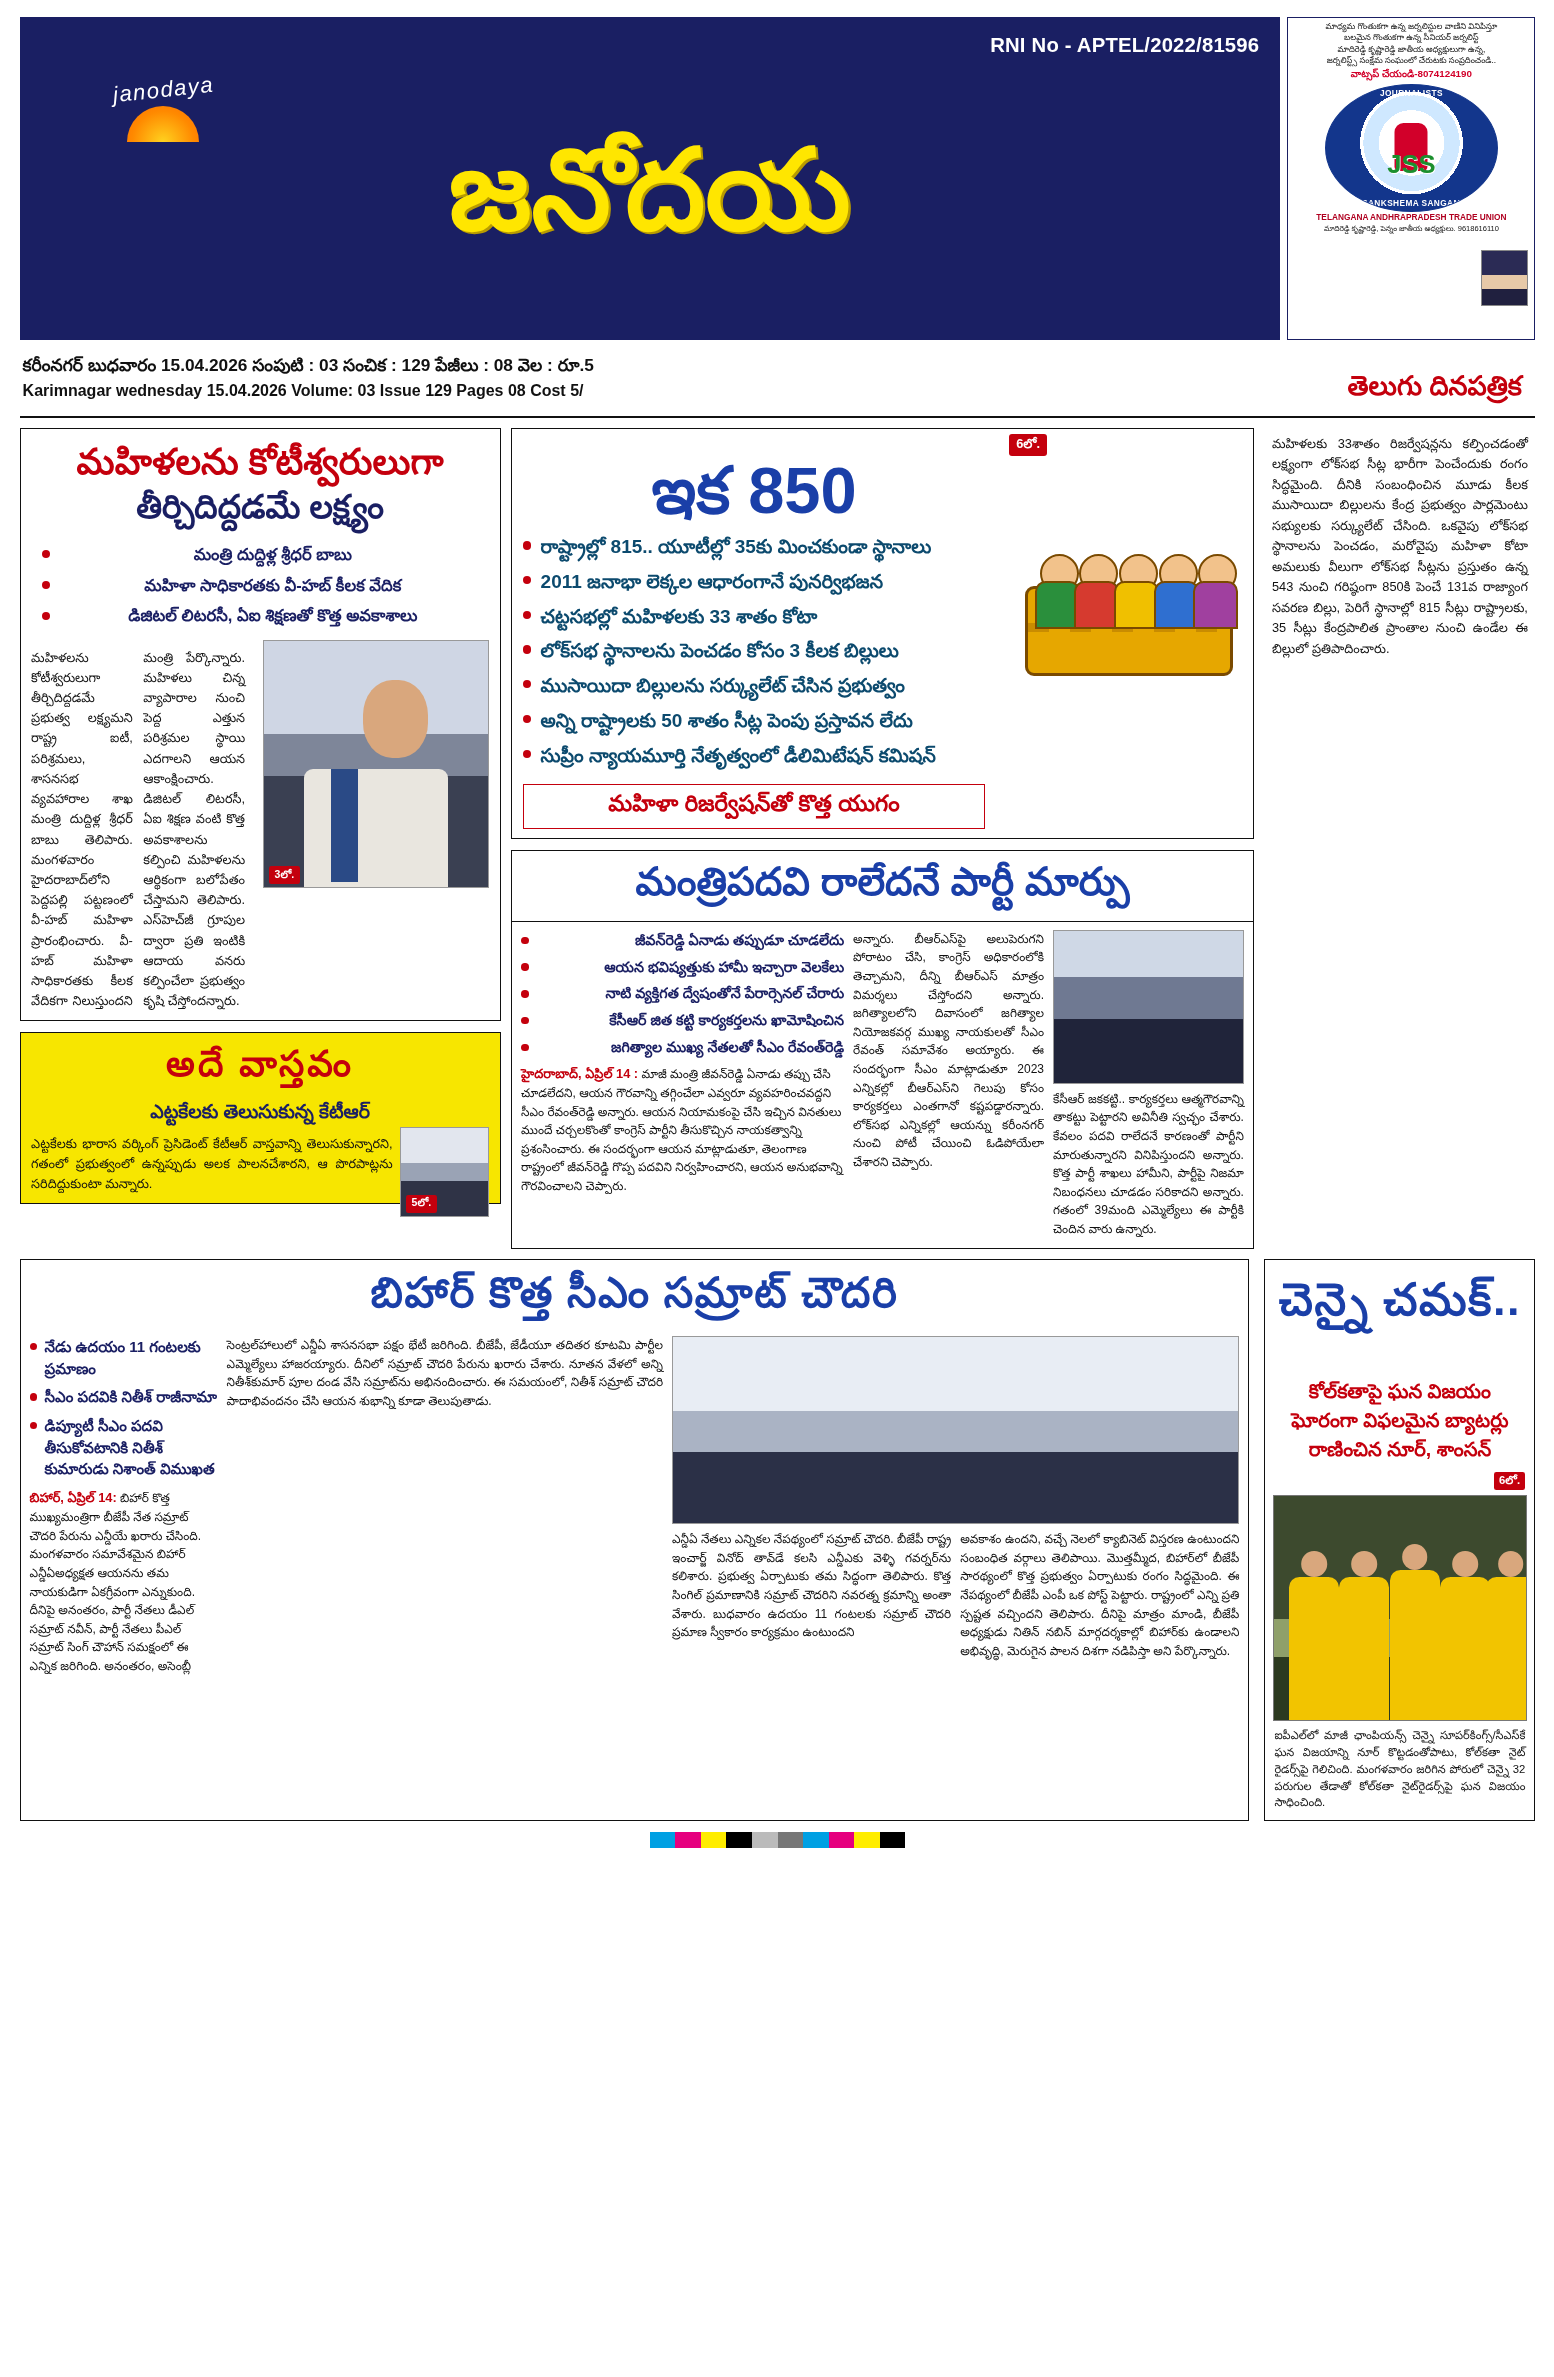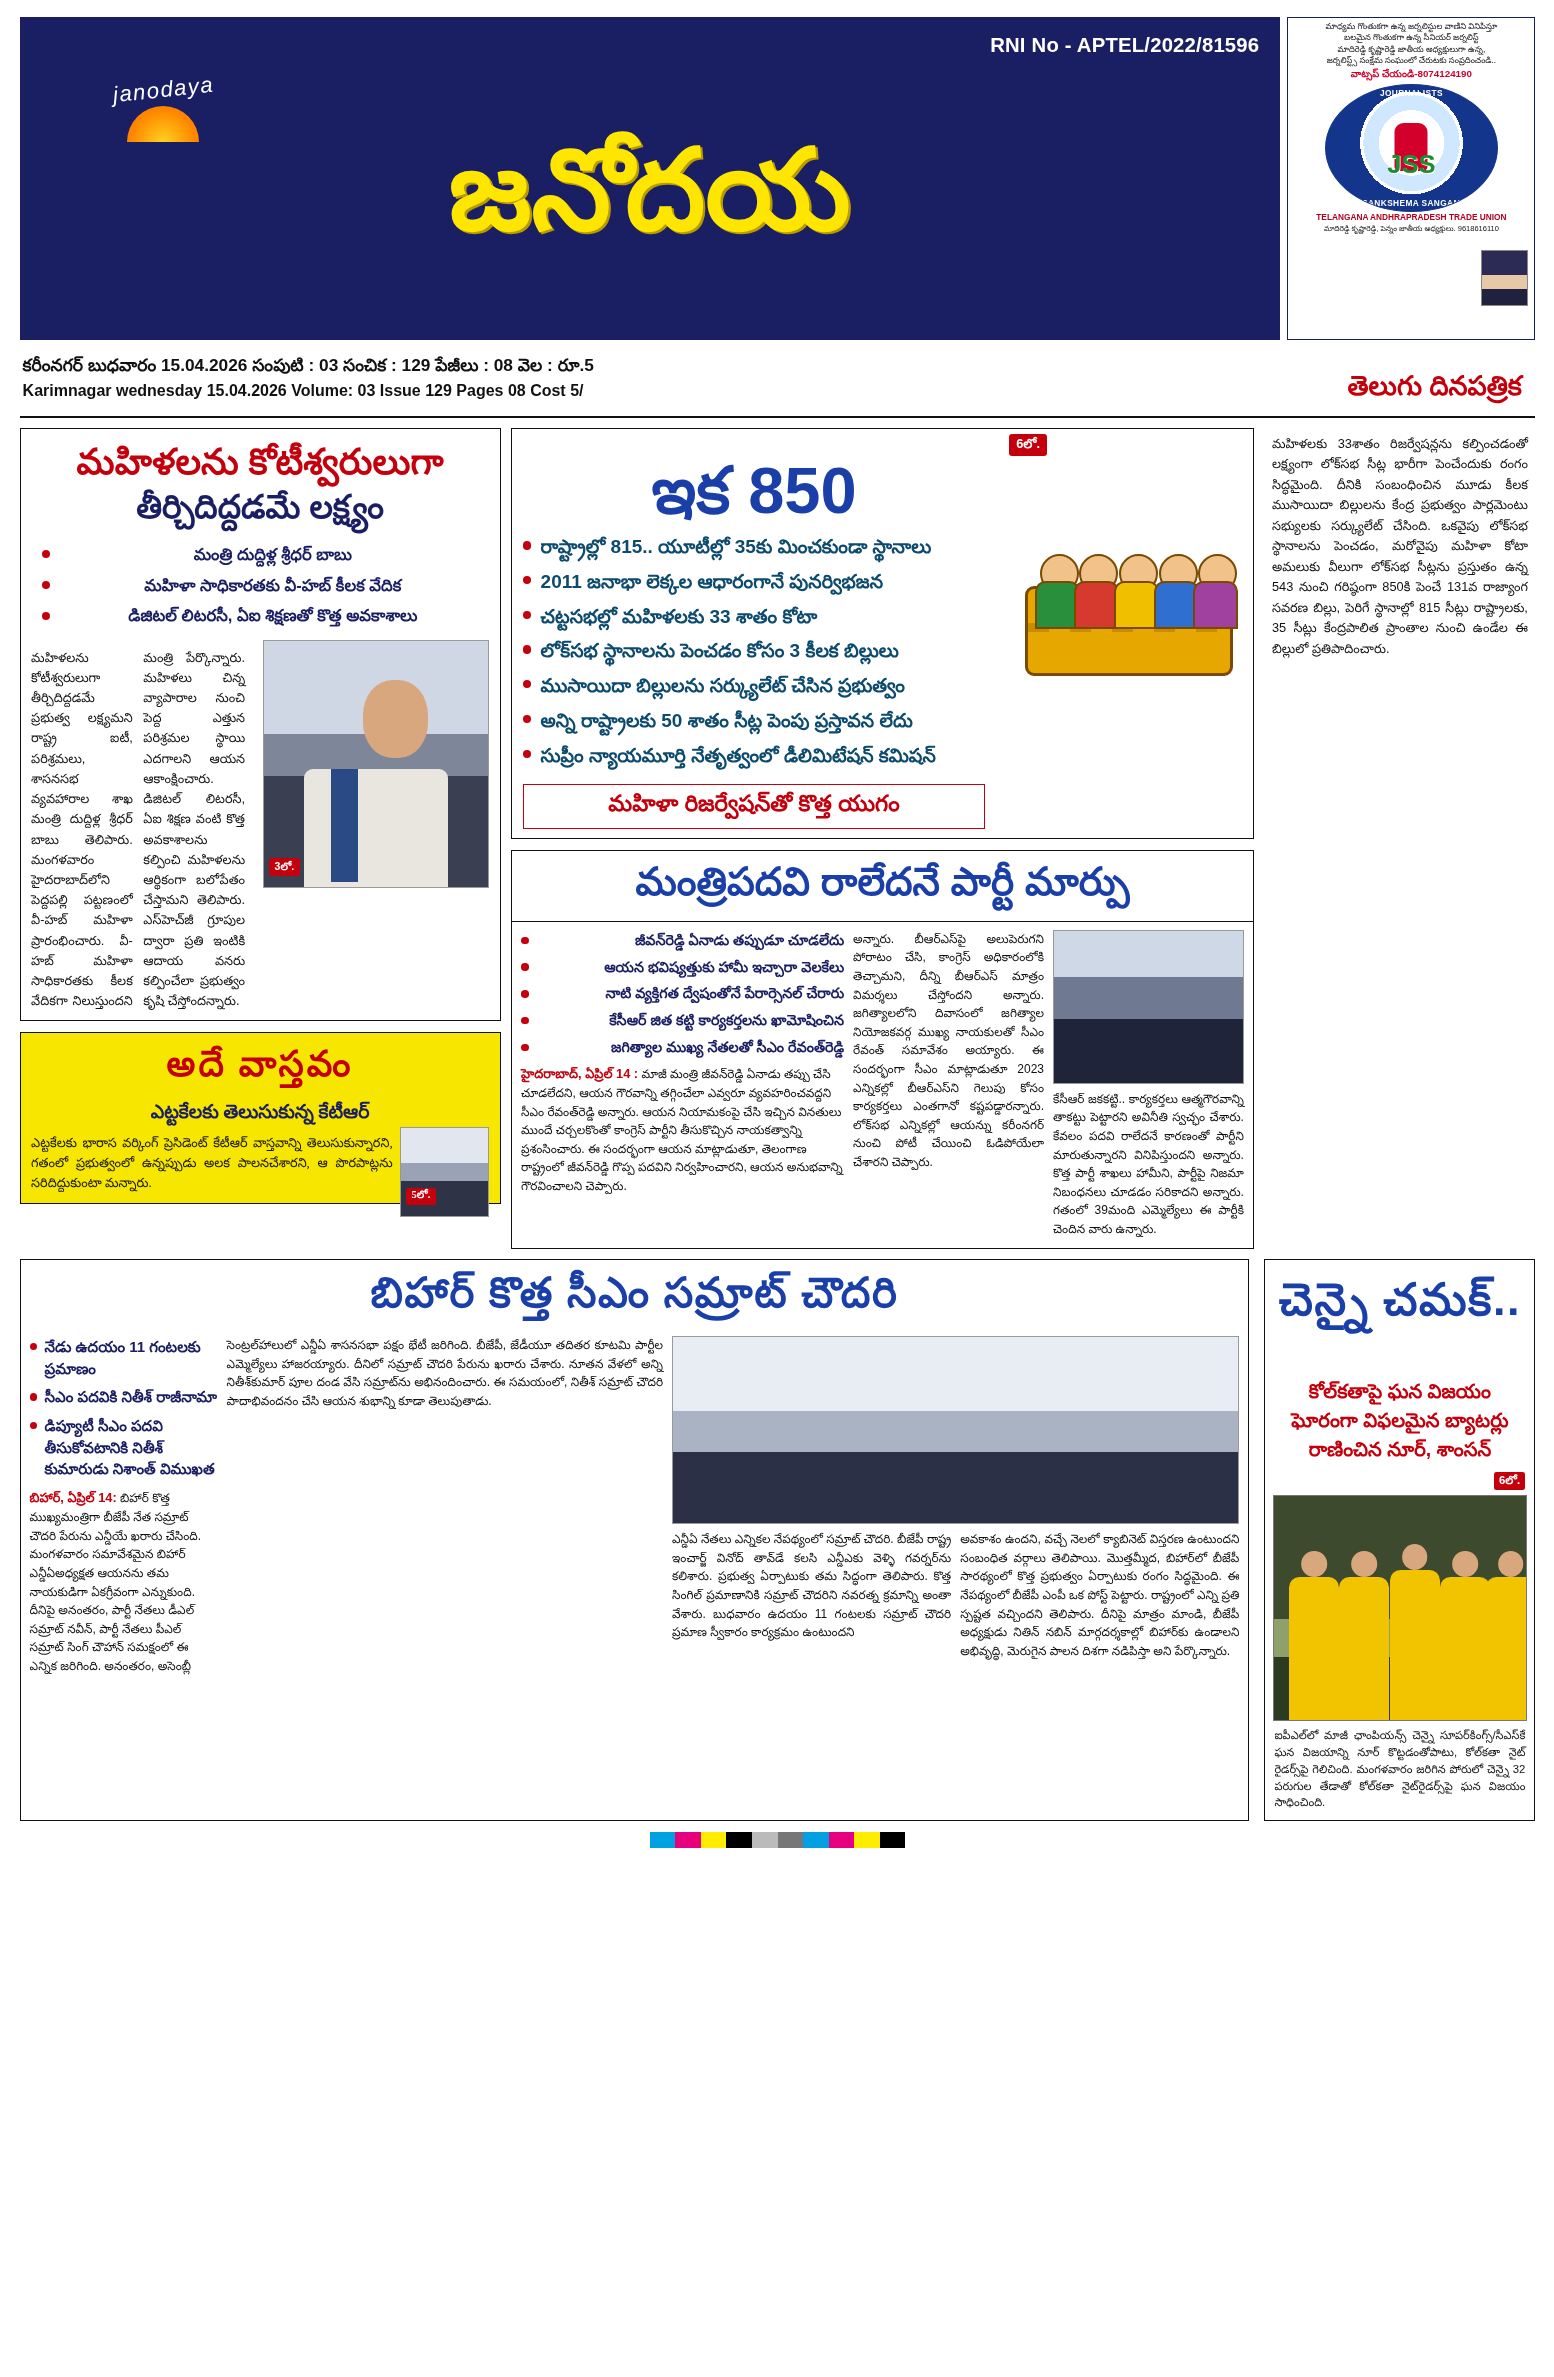--- a/index.html
+++ b/index.html
@@ -207,21 +207,21 @@
     column-count: 2;
     column-gap: 10.5px;
   }
   .photo {
     background: #d8d8d8;
     border: 0.8px solid #999;
     position: relative;
     overflow: hidden;
   }
   .photo .cap {
-    position: absolute; bottom: 11px; left: 4.5px;
+    position: absolute; bottom: 3px; left: 4.5px;
     background: #c4000d; color: #fff;
     font-size: 10.5px; font-weight: bold;
     padding: 1.5px 6px; border-radius: 2.3px;
   }
   .lead-photo {
     float: right;
     width: 226px; height: 248px;
     margin: 0 0 6px 7.5px;
     background: linear-gradient(180deg,#cfd6e4 0 38%, #7e8699 38% 55%, #3a4052 55% 100%);
   }
@@ -239,21 +239,20 @@
     width:27px; height:46%; background:#2a4a86;
   }
 
   
   .yellow-box {
     background: #f7e600;
     border: 1.5px solid #111;
     margin-top: 10.5px;
     padding: 10.5px 10.5px 9px 10.5px;
     position: relative;
-    font-family: Liberation Serif, serif;
   }
   .yellow-box h2 {
     color: #c4000d;
     font-size: 36px;
     text-align: center;
     letter-spacing: 3px;
   }
   .yellow-box h3 {
     color: #1a1f63;
     font-size: 19px;

